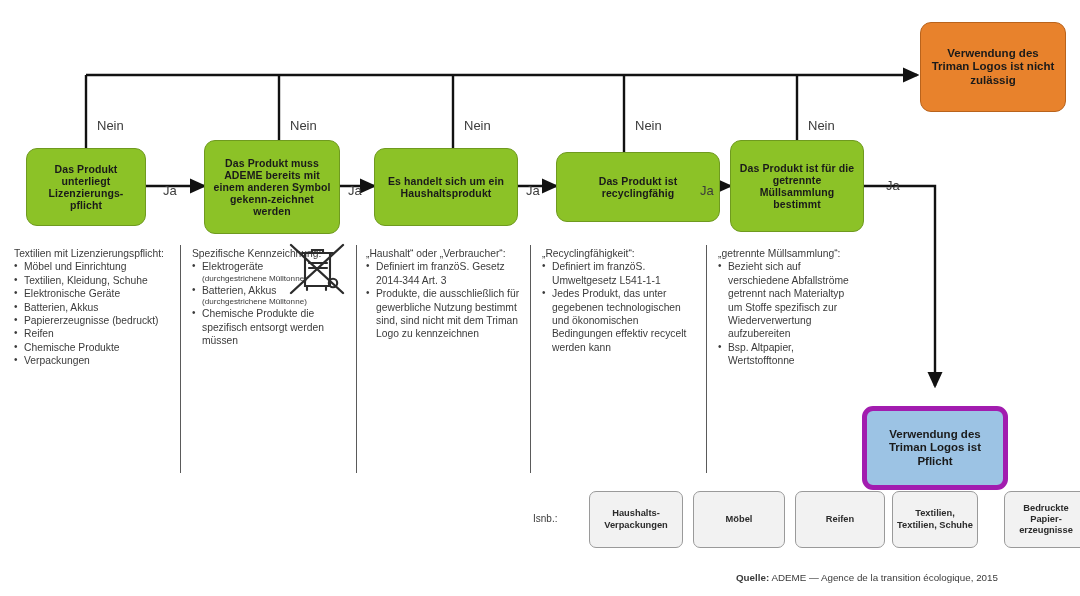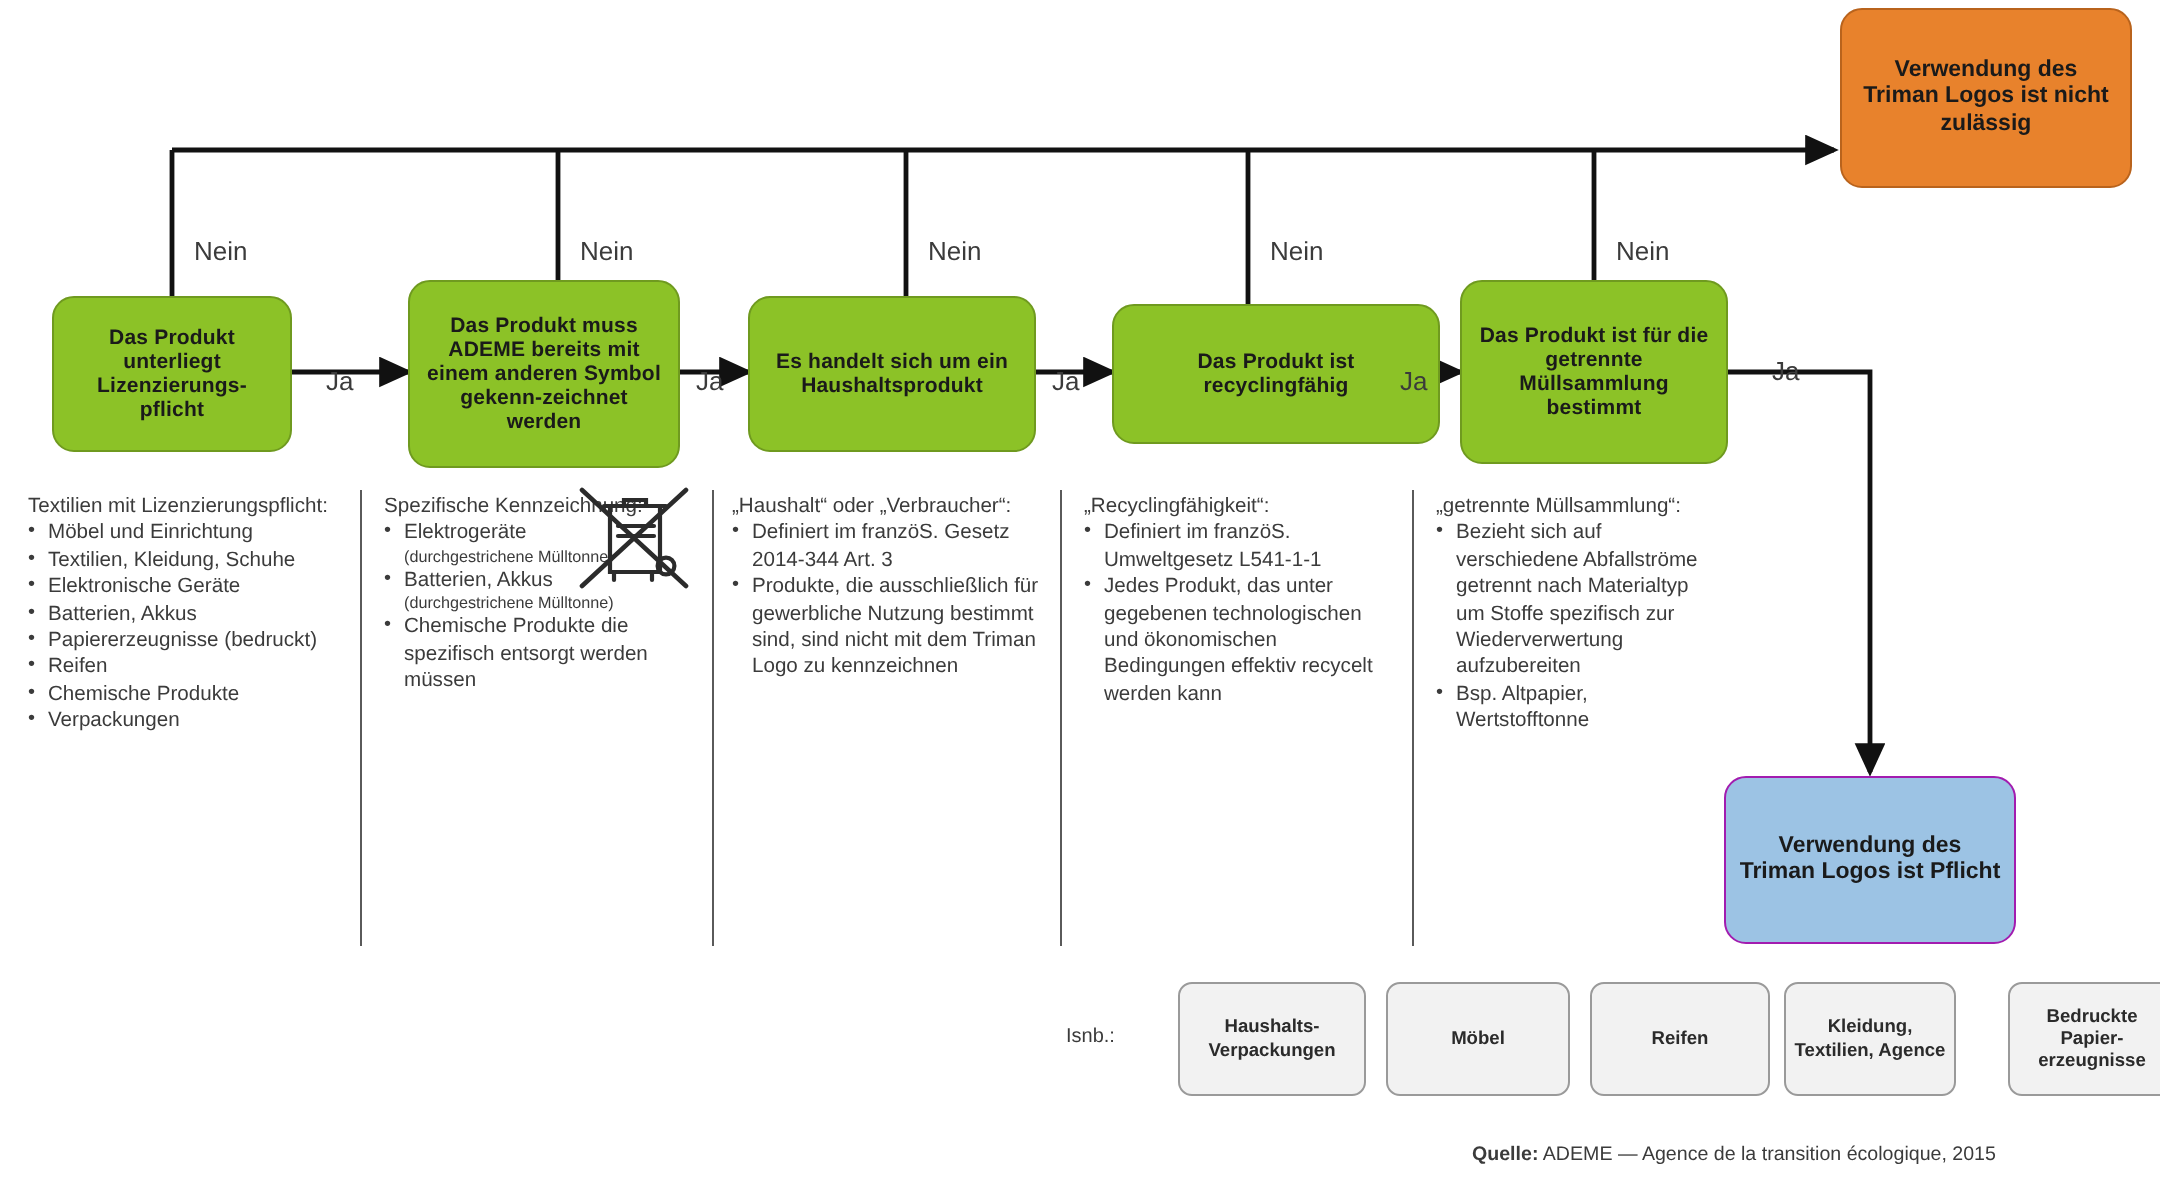--- a/index.html
+++ b/index.html
@@ -22,21 +22,21 @@
     box-sizing:border-box;
     border-radius:11px;
     display:flex;align-items:center;justify-content:center;
     text-align:center;
     font-weight:bold;
     line-height:1.16;
     color:#1a1a1a;
   }
   .node.green{background:#8cc227;border:1px solid #6f9a1f;font-size:10.5px;letter-spacing:.1px;}
   .node.orange{background:#e8822c;border:1px solid #b9631c;font-size:11.5px;}
-  .node.blue{background:#9cc3e4;border:1px solid #a21caf;font-size:11.5px;}
+  .node.blue{background:#9cc3e4;border:5px solid #a21caf;font-size:11.5px;margin-top:18px;}
   .node span{display:block;padding:0 6px;}
 
   
   .elabel{
     position:absolute;
     font-size:13px;
     font-weight:normal;
     color:#3b3b3b;
     white-space:nowrap;
     margin-top:20px;
@@ -131,21 +131,21 @@
   </div>
 
   <div class="node green" style="left:556px;top:152px;width:164px;height:70px;">
     <span>Das Produkt ist recyclingfähig</span>
   </div>
 
   <div class="node green" style="left:730px;top:140px;width:134px;height:92px;">
     <span>Das Produkt ist für die getrennte Müllsammlung bestimmt</span>
   </div>
 
-  <div class="node orange" style="left:920px;top:4px;width:146px;height:90px;">
+  <div class="node orange" style="left:920px;top:22px;width:146px;height:90px;">
     <span>Verwendung des Triman Logos ist nicht zulässig</span>
   </div>
 
   <div class="node blue" style="left:862px;top:388px;width:146px;height:84px;">
     <span>Verwendung des Triman Logos ist Pflicht</span>
   </div>
 
   <div class="elabel" style="left:97px;top:98px;">Nein</div>
   <div class="elabel" style="left:290px;top:98px;">Nein</div>
   <div class="elabel" style="left:464px;top:98px;">Nein</div>
@@ -243,21 +243,21 @@
   <div class="chip" style="left:589px;top:491px;width:94px;height:57px;">
     <span>Haushalts-Verpackungen</span>
   </div>
   <div class="chip" style="left:693px;top:491px;width:92px;height:57px;">
     <span>Möbel</span>
   </div>
   <div class="chip" style="left:795px;top:491px;width:90px;height:57px;">
     <span>Reifen</span>
   </div>
   <div class="chip" style="left:892px;top:491px;width:86px;height:57px;">
-    <span>Kleidung, Textilien, Agence</span>
+    <span>Textilien, Textilien, Schuhe</span>
   </div>
   <div class="chip" style="left:984px;top:491px;width:84px;height:57px;margin-left:20px;">
     <span>Bedruckte Papier-erzeugnisse</span>
   </div>
 
   <div class="source" style="left:736px;top:572px;">
     <b>Quelle:</b><span> ADEME — Agence de la transition écologique, 2015</span>
   </div>
 
 </div>

